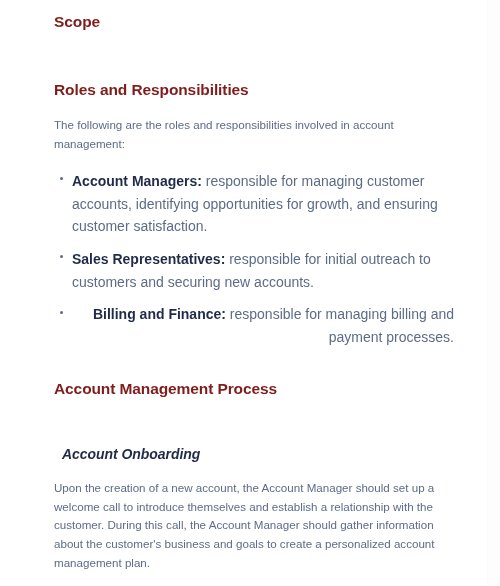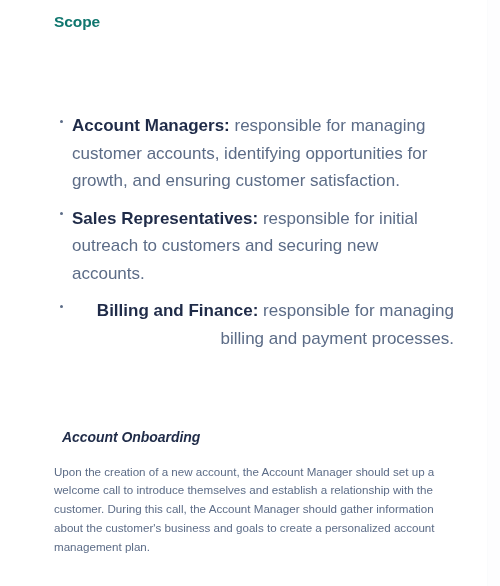--- a/index.html
+++ b/index.html
@@ -32,21 +32,21 @@
     box-sizing: border-box;
   }
   .doc {
     position: relative;
     padding: 0 46px 0 54px;
     box-sizing: border-box;
     width: 500px;
   }
 
   h2.section-title {
-    color: #0f766e;
+    color: #7f1d1d;
     font-size: 15.5px;
     font-weight: bold;
     letter-spacing: -0.1px;
     margin: 0;
     padding: 0;
     line-height: 1.3;
   }
   h3.sub-title {
     color: #1f2b48;
     font-size: 14px;
@@ -65,21 +65,21 @@
     padding: 0;
   }
   ul.bullets {
     list-style: none;
     margin: 0;
     padding: 0;
   }
   ul.bullets li {
     position: relative;
     color: #5c6c87;
-    font-size: 17px;
+    font-size: 14px;
     line-height: 1.62;
     padding-left: 18px;
     margin-bottom: 10px;
   }
   ul.bullets li:last-child {
     margin-bottom: 0;
     text-align: right;
   }
   ul.bullets li::before {
     content: "";
@@ -115,40 +115,43 @@
 
     <div class="sp-12"></div>
 
     <h2 class="section-title">Scope</h2>
 
     <div class="sp-18"></div>
 
 
     <div class="sp-30"></div>
 
+    <h2 class="section-title">Roles and Responsibilities</h2>
 
     <div class="sp-16"></div>
 
+    <p class="body-text">The following are the roles and responsibilities involved in account management:</p>
 
     <div class="sp-16"></div>
 
     <ul class="bullets">
       <li>
         <span class="lead">Account Managers:</span><span> responsible for managing customer accounts, identifying opportunities for growth, and ensuring customer satisfaction.</span>
       </li>
       <li>
         <span class="lead">Sales Representatives:</span><span> responsible for initial outreach to customers and securing new accounts.</span>
       </li>
       <li>
         <span class="lead">Billing and Finance:</span><span> responsible for managing billing and payment processes.</span>
       </li>
     </ul>
 
     <div class="sp-30"></div>
 
+    <h2 class="section-title">Account Management Process</h2>
 
     <div class="sp-16"></div>
 
 
     <div class="sp-22"></div>
 
     <h3 class="sub-title">Account Onboarding</h3>
 
     <div class="sp-8"></div>
 

